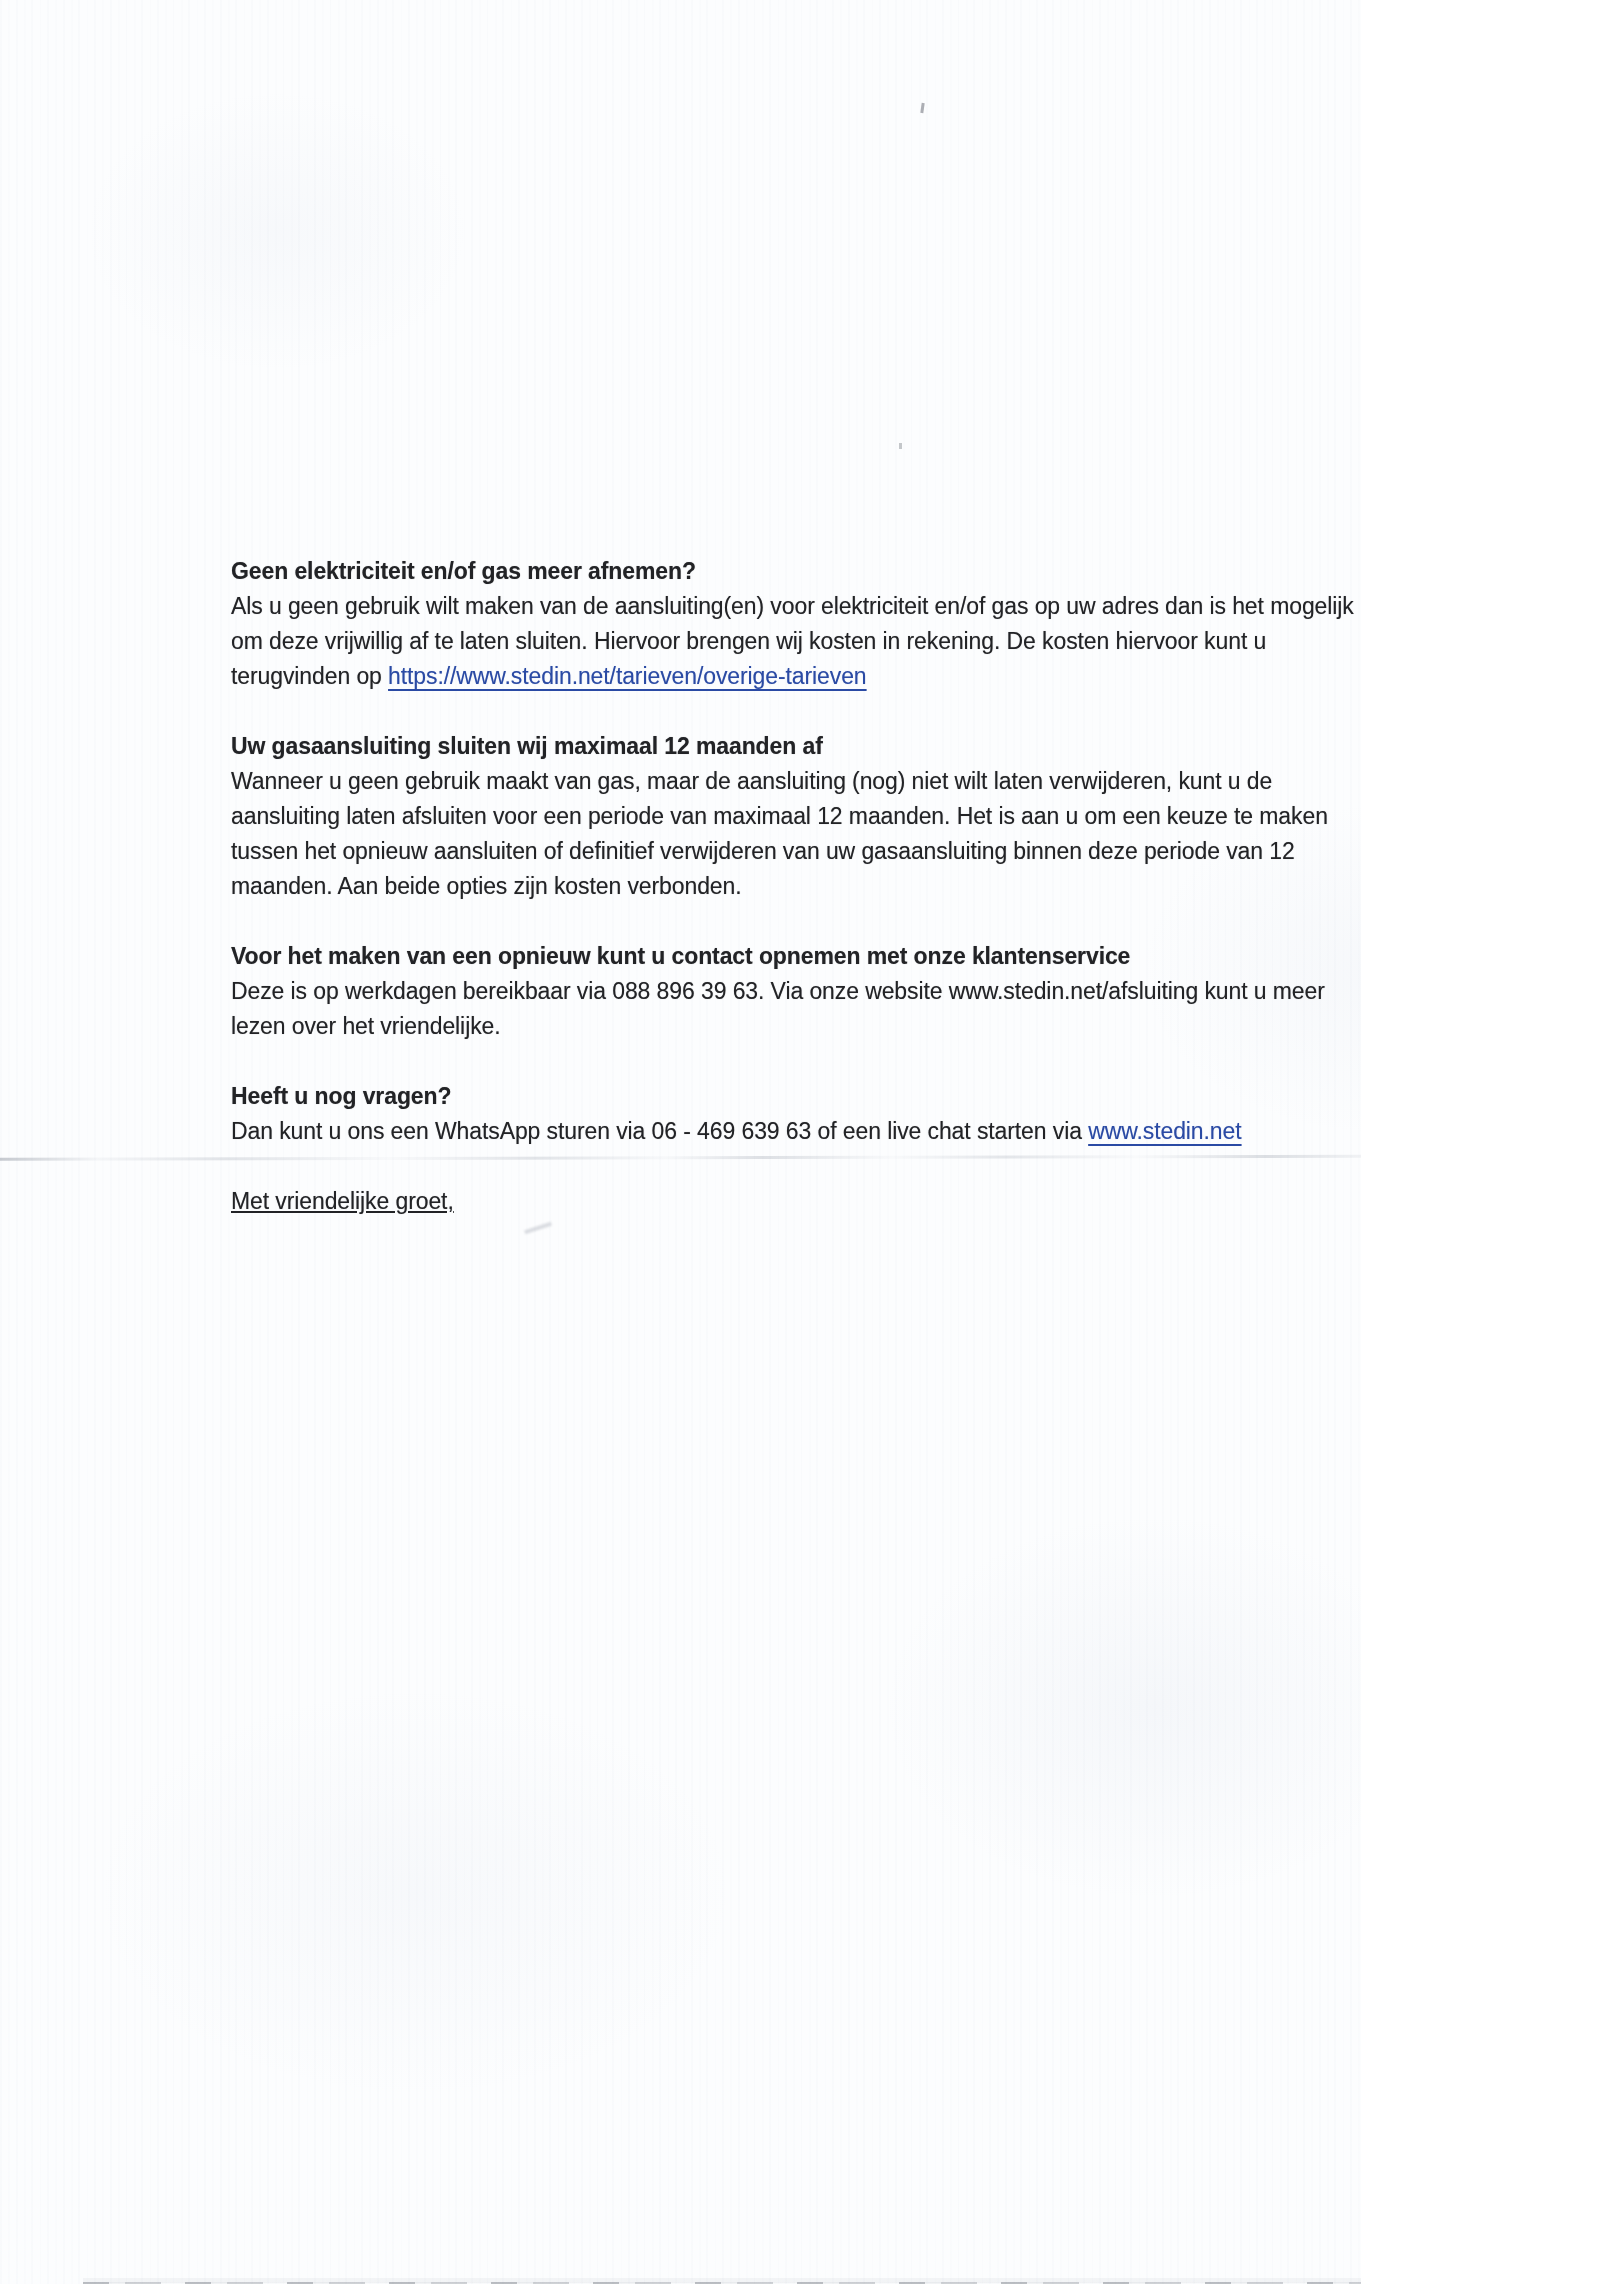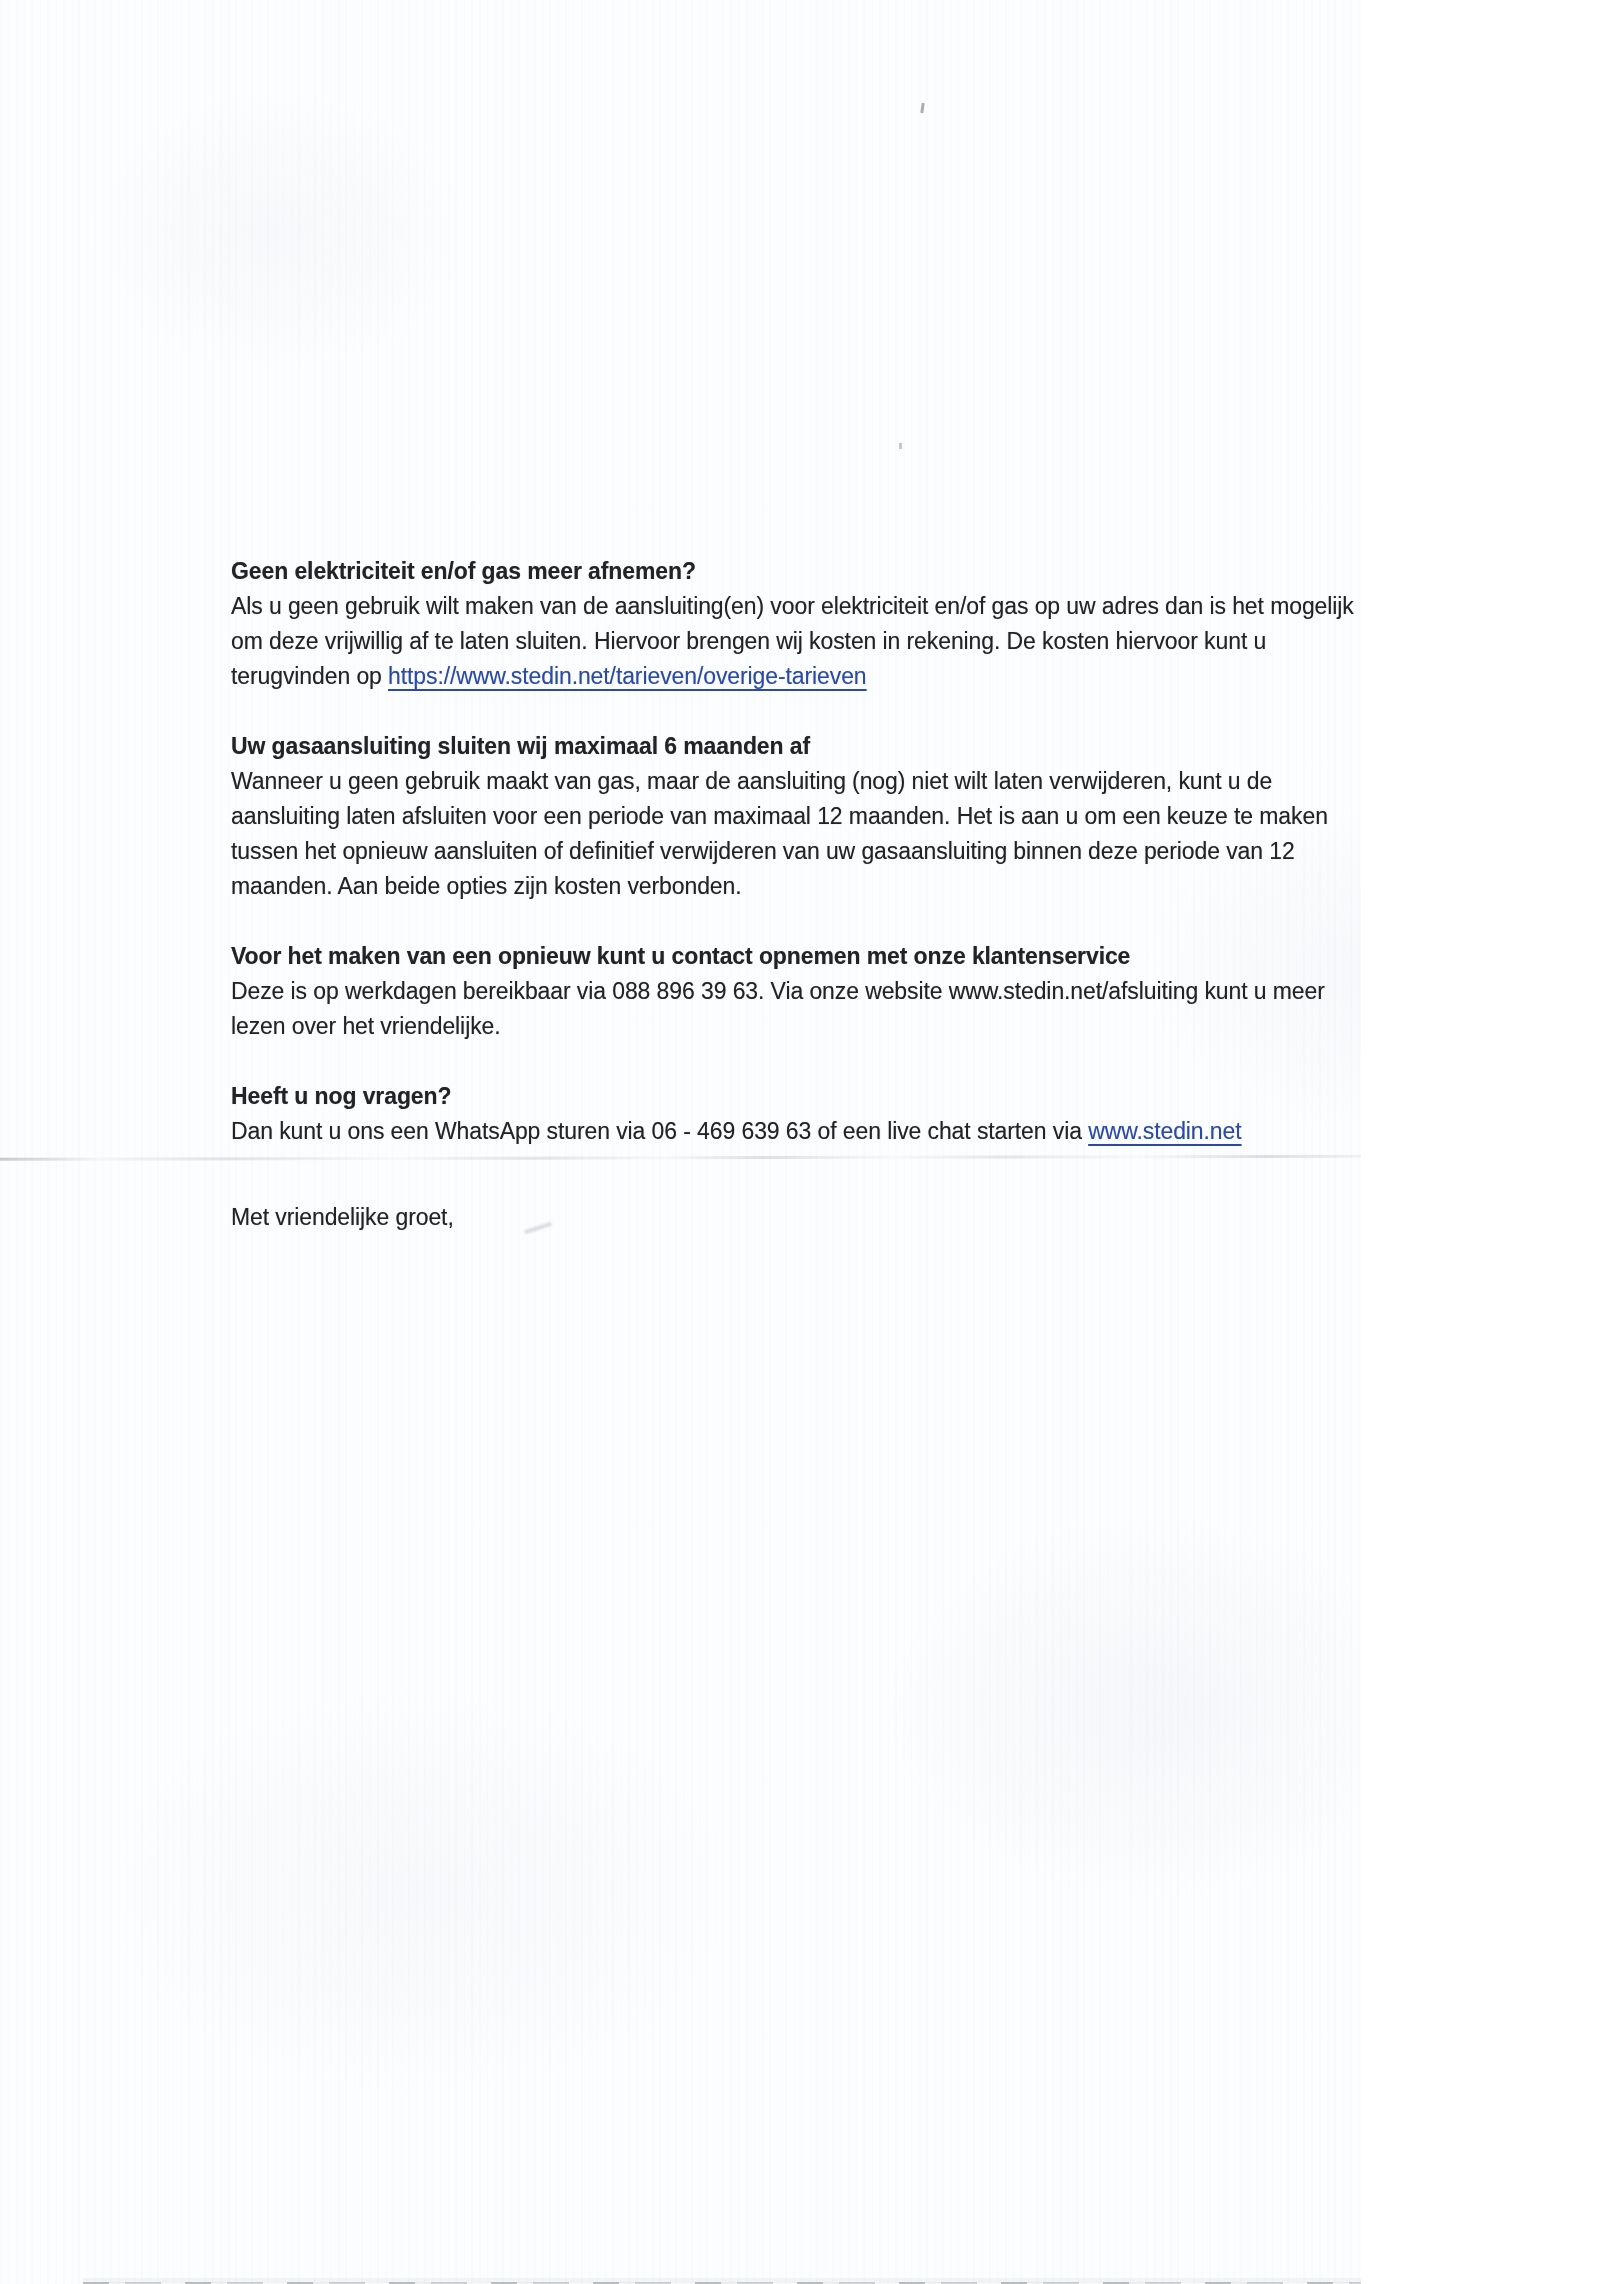--- a/index.html
+++ b/index.html
@@ -55,22 +55,23 @@
   .doc-link {
     color: #2a4aa4;
     text-decoration-color: #2a4aa4;
     text-decoration-thickness: 1.8px;
     text-underline-offset: 4.6px;
     text-shadow: 0 0 0.9px rgba(42,74,164,0.35);
     cursor: pointer;
   }
 
   .closing-line {
-    margin-top: 51px;
+    margin-top: 35px;
     white-space: nowrap;
+    text-decoration: underline;
   }
 
   
   .fold-crease {
     position: absolute;
     left: 0;
     top: 1156px;
     width: 1623px;
     height: 2.8px;
     transform: rotate(-0.12deg);
@@ -122,21 +123,21 @@
   <section class="sec">
     <div class="sec-heading line">Geen elektriciteit en/of gas meer afnemen?</div>
     <div class="sec-lines">
             <div class="line">Als u geen gebruik wilt maken van de aansluiting(en) voor elektriciteit en/of gas op uw adres dan is het mogelijk</div>
             <div class="line">om deze vrijwillig af te laten sluiten. Hiervoor brengen wij kosten in rekening. De kosten hiervoor kunt u</div>
             <div class="line">terugvinden op <a class="doc-link" href="#">https://www.stedin.net/tarieven/overige-tarieven</a></div>
           </div>
   </section>
 
   <section class="sec">
-    <div class="sec-heading line">Uw gasaansluiting sluiten wij maximaal 6 maanden af</div>
+    <div class="sec-heading line">Uw gasaansluiting sluiten wij maximaal 12 maanden af</div>
     <div class="sec-lines">
             <div class="line">Wanneer u geen gebruik maakt van gas, maar de aansluiting (nog) niet wilt laten verwijderen, kunt u de</div>
             <div class="line">aansluiting laten afsluiten voor een periode van maximaal 12 maanden. Het is aan u om een keuze te maken</div>
             <div class="line">tussen het opnieuw aansluiten of definitief verwijderen van uw gasaansluiting binnen deze periode van 12</div>
             <div class="line">maanden. Aan beide opties zijn kosten verbonden.</div>
           </div>
   </section>
 
   <section class="sec">
     <div class="sec-heading line">Voor het maken van een opnieuw kunt u contact opnemen met onze klantenservice</div>

